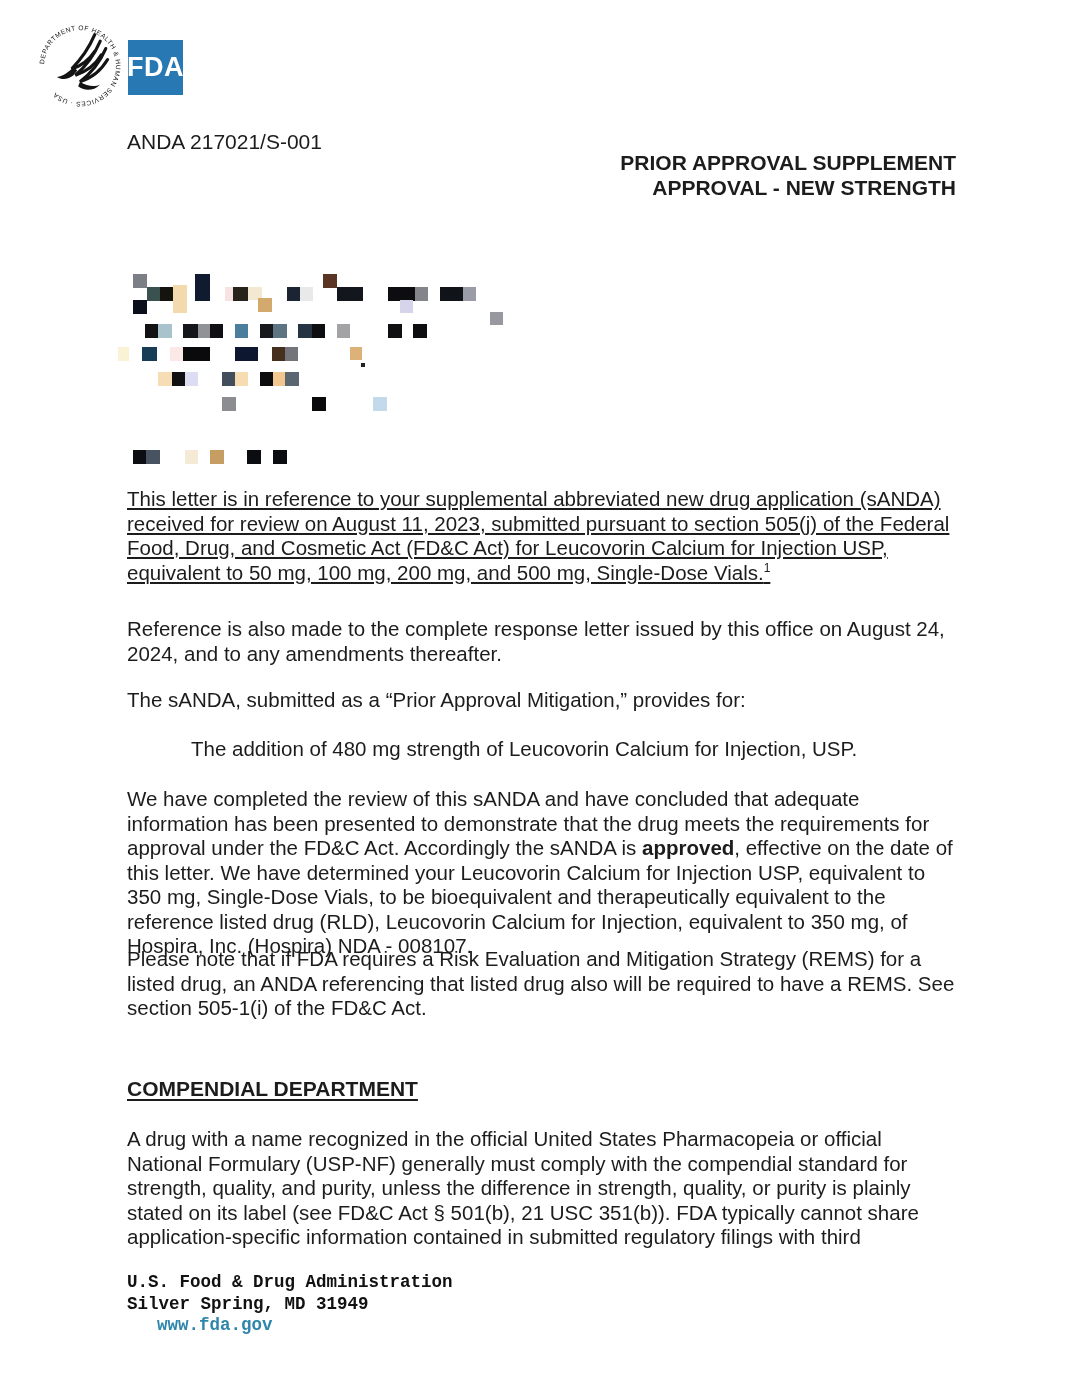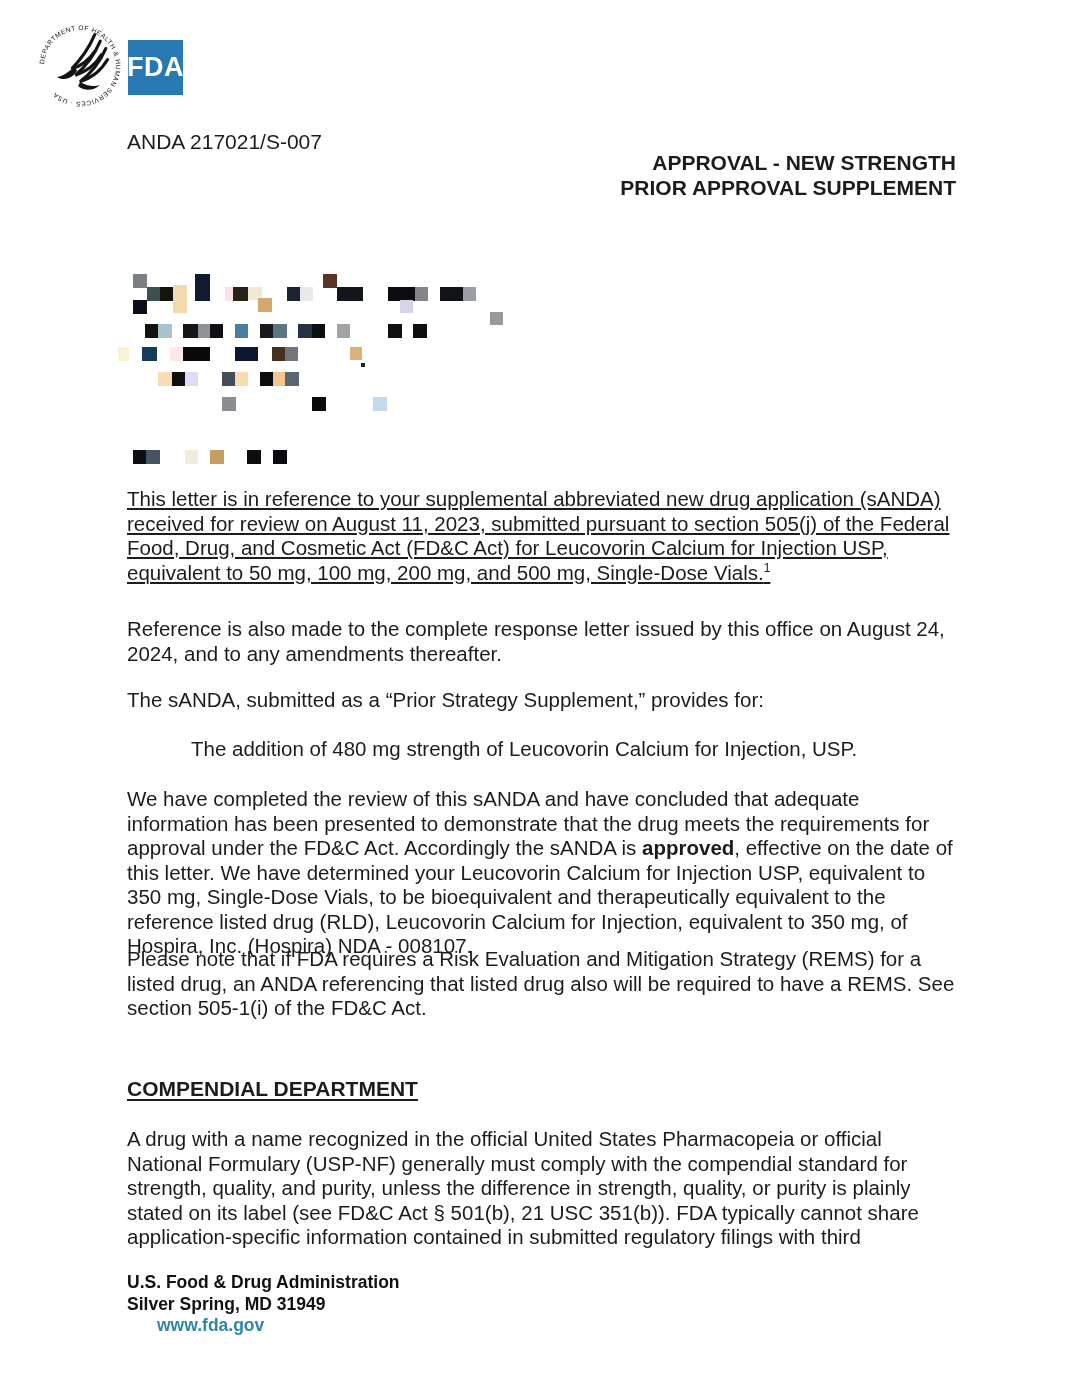--- a/index.html
+++ b/index.html
@@ -41,21 +41,21 @@
   .p4 { top:787px; }
   .p5 { top:947px; }
   .section-heading { position:absolute; left:127px; top:1077px; font-size:21px; font-weight:bold; text-decoration:underline; text-underline-offset:3px; }
   .p6 { top:1127px; }
   .bold-inline { font-weight:bold; }
   sup.fn { font-size:12px; vertical-align:super; line-height:0; }
 
   
   .footer {
     position:absolute; left:127px; top:1272px;
-    font-family:Liberation Sans, sans-serif; font-weight:bold;
+    font-family:Liberation Mono, monospace; font-weight:bold;
     font-size:17.5px; line-height:21.5px; color:#111;
   }
   .footer a { color:var(--link-blue,#2e86ab); text-decoration:none;margin-left:30px; }
 </style>
 </head>
 <body>
 
 <div class="page">
 
   <svg class="hhs-seal" viewBox="0 0 100 100">
@@ -73,25 +73,25 @@
     <path d="M43,51 C38,56 32,61 25,62 C31,66 38,64 43,60 L47,55 Z" fill="#141414"></path>
     <path d="M50,67 C58,72 66,73 72,70 C64,78 54,77 48,72 Z" fill="#141414"></path>
   </svg>
 
   <div class="fda-lockup">
     <div class="fda-square">
       <span>FDA</span>
     </div>
   </div>
 
-  <div class="anda-line">ANDA 217021/S-007</div>
+  <div class="anda-line">ANDA 217021/S-001</div>
 
   <div class="letter-title">
+    <div>PRIOR APPROVAL SUPPLEMENT</div>
     <div>APPROVAL - NEW STRENGTH</div>
-    <div>PRIOR APPROVAL SUPPLEMENT</div>
   </div>
 
   <div class="mosaic">
       <div style="position: absolute; left: 18px; top: 12px; width: 14px; height: 14px; background: rgb(125, 127, 134);"></div>
       <div style="position: absolute; left: 80px; top: 12px; width: 15px; height: 27px; background: rgb(16, 27, 48);"></div>
       <div style="position: absolute; left: 208px; top: 12px; width: 14px; height: 14px; background: rgb(90, 53, 36);"></div>
       <div style="position: absolute; left: 32px; top: 25px; width: 13px; height: 14px; background: rgb(57, 81, 79);"></div>
       <div style="position: absolute; left: 45px; top: 25px; width: 13px; height: 14px; background: rgb(21, 19, 14);"></div>
       <div style="position: absolute; left: 58px; top: 23px; width: 14px; height: 28px; background: rgb(242, 217, 174);"></div>
       <div style="position: absolute; left: 110px; top: 25px; width: 8px; height: 14px; background: rgb(247, 227, 227);"></div>
@@ -146,21 +146,21 @@
       <div style="position: absolute; left: 70px; top: 188px; width: 13px; height: 14px; background: rgb(244, 234, 214);"></div>
       <div style="position: absolute; left: 95px; top: 188px; width: 14px; height: 14px; background: rgb(198, 157, 99);"></div>
       <div style="position: absolute; left: 132px; top: 188px; width: 14px; height: 14px; background: rgb(11, 13, 16);"></div>
       <div style="position: absolute; left: 158px; top: 188px; width: 14px; height: 14px; background: rgb(10, 12, 16);"></div>
     </div>
 
   <div class="para p1"><span>This letter is in reference to your supplemental abbreviated new drug application (sANDA) received for review on August 11, 2023, submitted pursuant to section 505(j) of the Federal Food, Drug, and Cosmetic Act (FD&amp;C Act) for Leucovorin Calcium for Injection USP, equivalent to 50 mg, 100 mg, 200 mg, and 500 mg, Single-Dose Vials.</span><sup class="fn">1</sup></div>
 
   <div class="para p2">Reference is also made to the complete response letter issued by this office on August 24, 2024, and to any amendments thereafter.</div>
 
-  <div class="para p3">The sANDA, submitted as a “Prior Strategy Supplement,” provides for:</div>
+  <div class="para p3">The sANDA, submitted as a “Prior Approval Mitigation,” provides for:</div>
 
   <div class="para quote">The addition of 480 mg strength of Leucovorin Calcium for Injection, USP.</div>
 
   <div class="para p4"><span>We have completed the review of this sANDA and have concluded that adequate information has been presented to demonstrate that the drug meets the requirements for approval under the FD&amp;C Act. Accordingly the sANDA is </span><span class="bold-inline">approved</span><span>, effective on the date of this letter. We have determined your Leucovorin Calcium for Injection USP, equivalent to 350 mg, Single-Dose Vials, to be bioequivalent and therapeutically equivalent to the reference listed drug (RLD), Leucovorin Calcium for Injection, equivalent to 350 mg, of Hospira, Inc. (Hospira) NDA - 008107.</span></div>
 
   <div class="para p5">Please note that if FDA requires a Risk Evaluation and Mitigation Strategy (REMS) for a listed drug, an ANDA referencing that listed drug also will be required to have a REMS. See section 505-1(i) of the FD&amp;C Act.</div>
 
   <div class="section-heading">COMPENDIAL DEPARTMENT</div>
 
   <div class="para p6">A drug with a name recognized in the official United States Pharmacopeia or official National Formulary (USP-NF) generally must comply with the compendial standard for strength, quality, and purity, unless the difference in strength, quality, or purity is plainly stated on its label (see FD&amp;C Act § 501(b), 21 USC 351(b)). FDA typically cannot share application-specific information contained in submitted regulatory filings with third</div>

